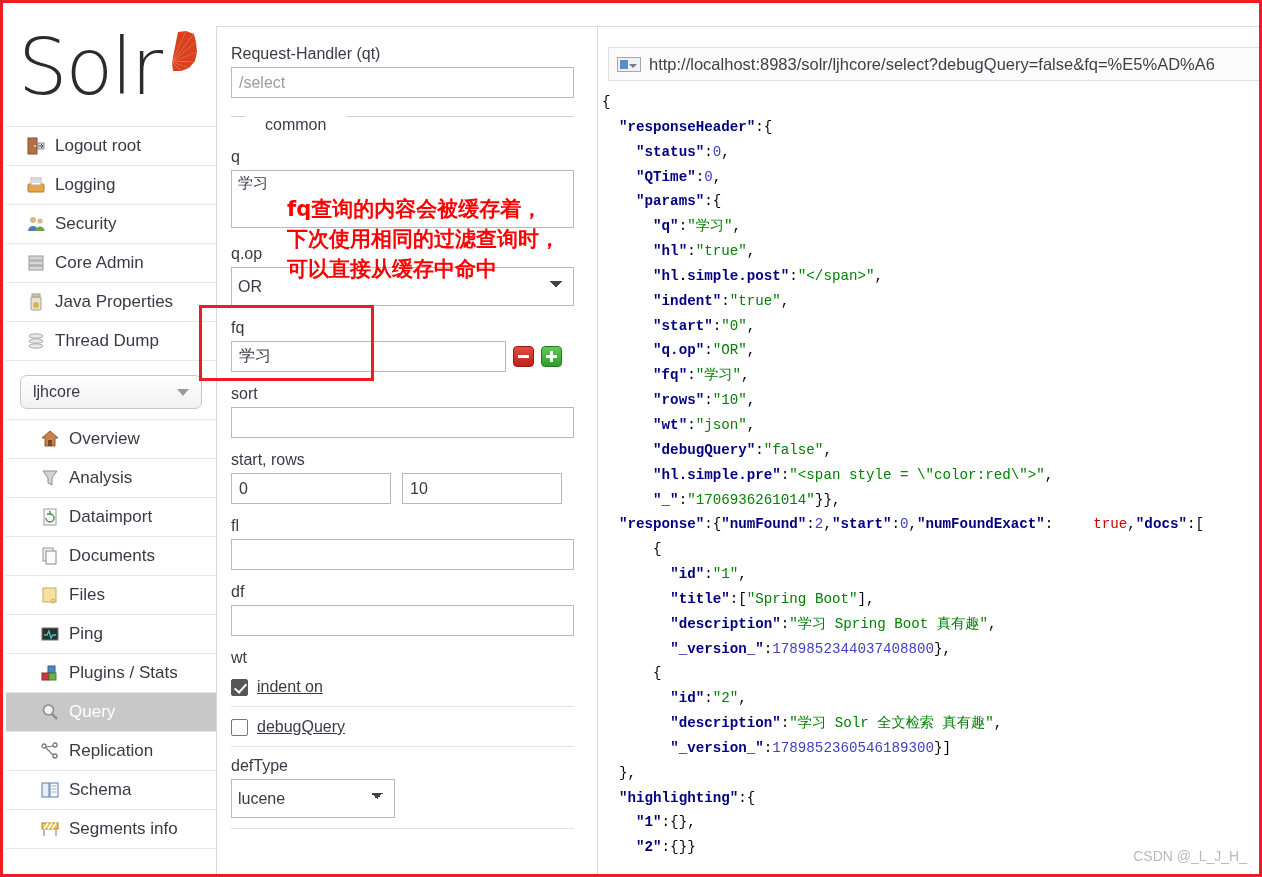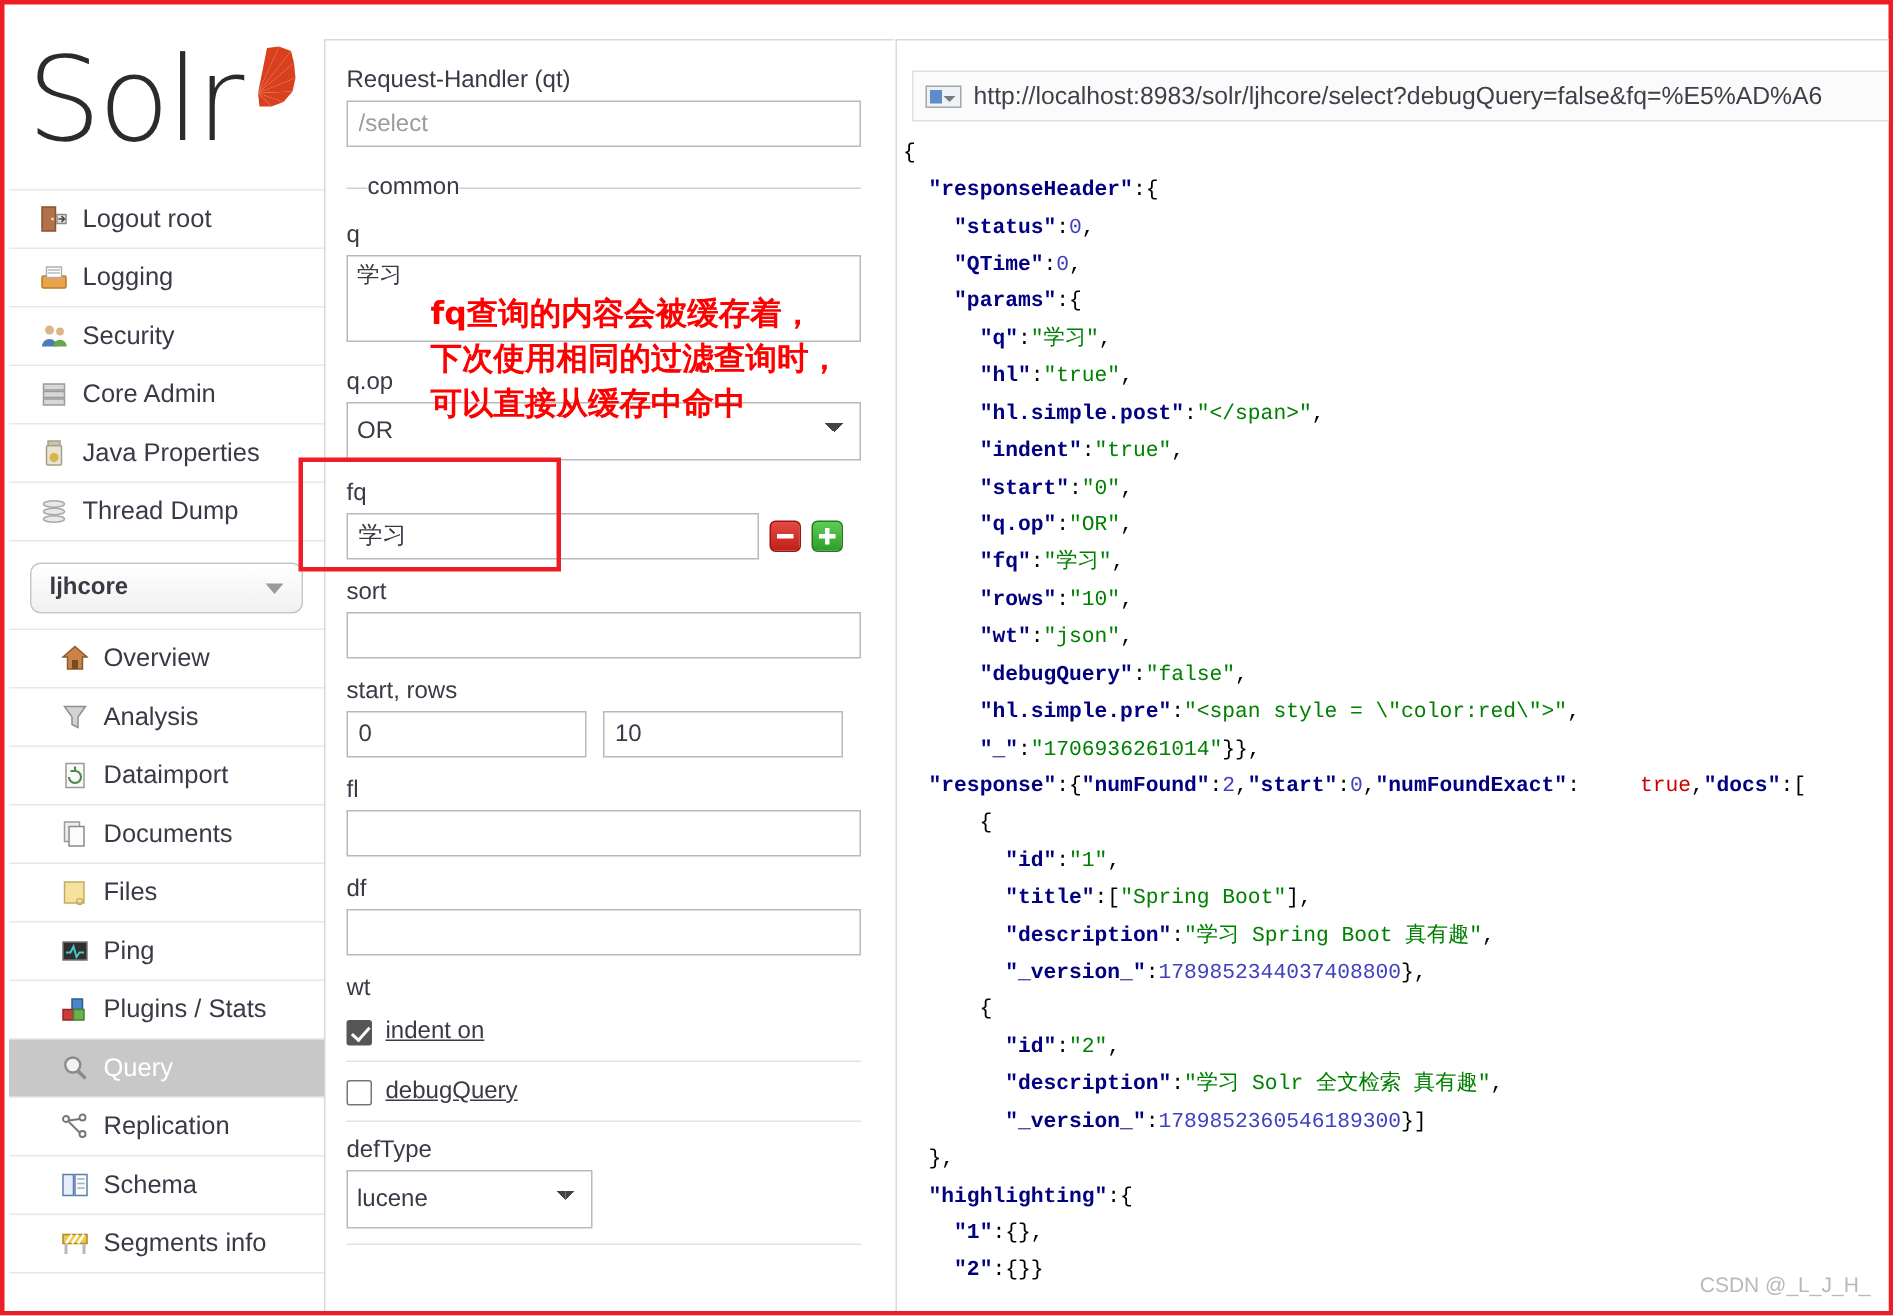--- a/index.html
+++ b/index.html
@@ -67,21 +67,20 @@
   .ico {
     width: 20px; height: 20px;
     display: inline-flex;
     align-items: center; justify-content: center;
     flex: 0 0 20px;
   }
 
   
   .core-select-wrap {
     margin: 14px 14px 10px 14px;
-    font-weight: bold;
   }
   .core-select {
     position: relative;
     height: 34px;
     border: 1px solid #c7c7c7;
     border-radius: 7px;
     background: linear-gradient(#ffffff, #f1f1f1);
     display: flex; align-items: center;
     padding: 0 12px;
     font-size: 16px;
@@ -121,22 +120,22 @@
     font-size: 16px;
     color: #3a3a47;
     padding: 0 7px;
     font-family: "Liberation Sans", sans-serif;
     outline: none;
   }
   .txtinput::placeholder { color: #9c9c9c; }
   .gap { height: 13px; }
 
   .legend-row {
-    display: flex; align-items: center;
-    gap: 0;
+    display: flex; 
+    gap: 20px;
     margin: 18px 0 14px 0;
   }
   .legend-dash { width: 14px; height: 1px; background: #cfcfcf; }
   .legend-txt { font-size: 16px; color: #3a3a47; }
   .legend-line { flex: 1; height: 1px; background: #cfcfcf; }
 
   .qarea {
     width: 100%; height: 58px;
     border: 1px solid #b9b9b9;
     font-size: 15px; color: #3a3a47;

